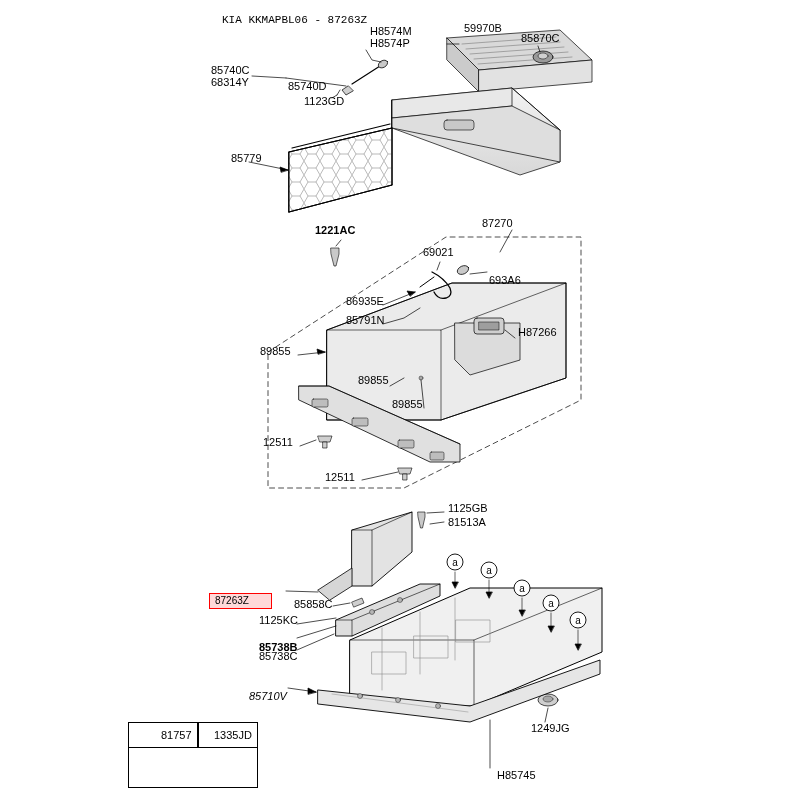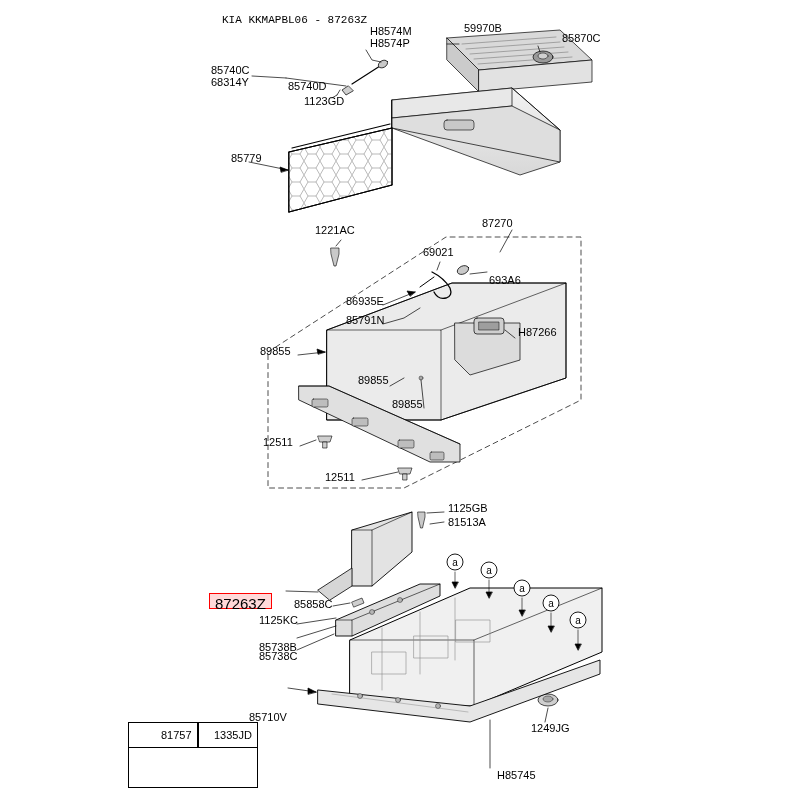--- a/index.html
+++ b/index.html
@@ -28,21 +28,21 @@
     font-size: 11px;
   }
   .hl {
     position: absolute;
     border: 1.5px solid #ff0000;
     background: #ffd9d9;
     box-sizing: border-box;
   }
   .hl-text {
     position: absolute;
-    font-size: 15px;
+    font-size: 10px;
     color: #000000;
     white-space: pre;
   }
   svg.art {
     position: absolute;
     left: 0;
     top: 0;
     width: 800px;
     height: 800px;
   }
@@ -275,46 +275,46 @@
       <circle cx="146" cy="735" r="8" fill="#ffffff" stroke="#000" stroke-width="0.9"></circle>
       <text x="146" y="739" font-family="Liberation Sans, sans-serif" font-size="10" text-anchor="middle" fill="#000">a</text>
     </g>
   </svg>
 
   <div class="lbl mono" style="left:222px; top:14px;">KIA KKMAPBL06 - 87263Z</div>
 
   <div class="lbl" style="left:370px; top:25px;">H8574M</div>
   <div class="lbl" style="left:370px; top:37px;">H8574P</div>
   <div class="lbl" style="left:464px; top:22px;">59970B</div>
-  <div class="lbl" style="left:521px; top:32px;margin-left:41px;">85870C</div>
+  <div class="lbl" style="left:521px; top:32px;">85870C</div>
   <div class="lbl" style="left:211px; top:64px;">85740C</div>
   <div class="lbl" style="left:211px; top:76px;">68314Y</div>
   <div class="lbl" style="left:288px; top:80px;">85740D</div>
   <div class="lbl" style="left:304px; top:95px;">1123GD</div>
   <div class="lbl" style="left:211px; top:152px;padding-left:20px;">85779</div>
-  <div class="lbl" style="left:315px; top:224px;">1221AC</div>
+  <div class="lbl" style="left:315px; top:224px;font-weight:bold;">1221AC</div>
   <div class="lbl" style="left:482px; top:217px;">87270</div>
   <div class="lbl" style="left:423px; top:246px;">69021</div>
   <div class="lbl" style="left:489px; top:258px;margin-top:16px;">693A6</div>
   <div class="lbl" style="left:346px; top:295px;">86935E</div>
   <div class="lbl" style="left:346px; top:314px;">85791N</div>
   <div class="lbl" style="left:518px; top:326px;">H87266</div>
   <div class="lbl" style="left:260px; top:345px;">89855</div>
   <div class="lbl" style="left:358px; top:374px;">89855</div>
   <div class="lbl" style="left:392px; top:398px;">89855</div>
   <div class="lbl" style="left:263px; top:436px;">12511</div>
   <div class="lbl" style="left:325px; top:471px;">12511</div>
   <div class="lbl" style="left:448px; top:502px;">1125GB</div>
   <div class="lbl" style="left:448px; top:516px;">81513A</div>
   <div class="lbl" style="left:220px; top:582px;margin-top:12px;">85753R</div>
   <div class="lbl" style="left:294px; top:598px;">85858C</div>
   <div class="lbl" style="left:259px; top:614px;">1125KC</div>
   <div class="lbl" style="left:259px; top:650px;">85738C</div>
-  <div class="lbl" style="left:259px; top:641px;">85738B</div>
-  <div class="lbl" style="left:249px; top:711px;">85710V</div>
+  <div class="lbl" style="left:259px; top:641px;font-weight:bold;">85738B</div>
+  <div class="lbl" style="left:249px; top:690px;font-style:italic;">85710V</div>
   <div class="lbl" style="left:531px; top:722px;">1249JG</div>
   <div class="lbl" style="left:497px; top:769px;">H85745</div>
 
   <div class="hl" style="left:209px; top:593px; width:63px; height:16px;"></div>
   <div class="hl-text" style="left:215px; top:595px;">87263Z</div>
 
   <div class="legend-box" style="left:128px; top:722px; width:130px; height:66px;"></div>
   <div class="legend-box" style="left:128px; top:722px; width:70px; height:26px;"></div>
   <div class="legend-box" style="left:198px; top:722px; width:60px; height:26px;"></div>
   <div class="lbl" style="left:161px; top:729px;">81757</div>

